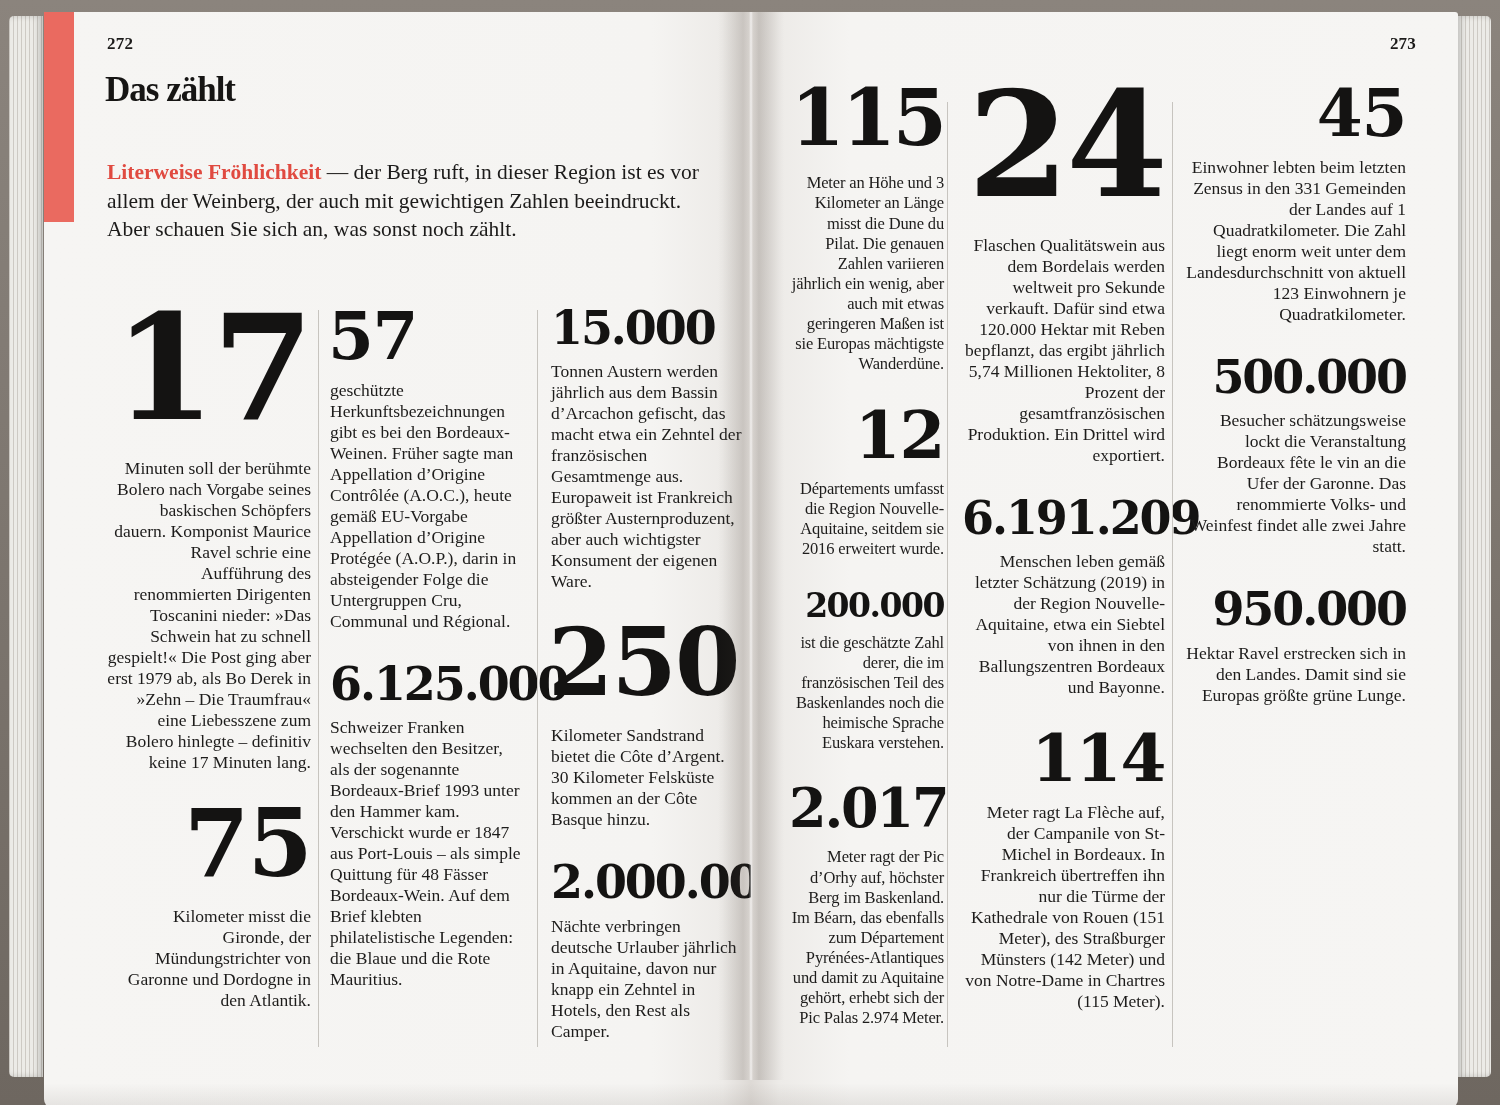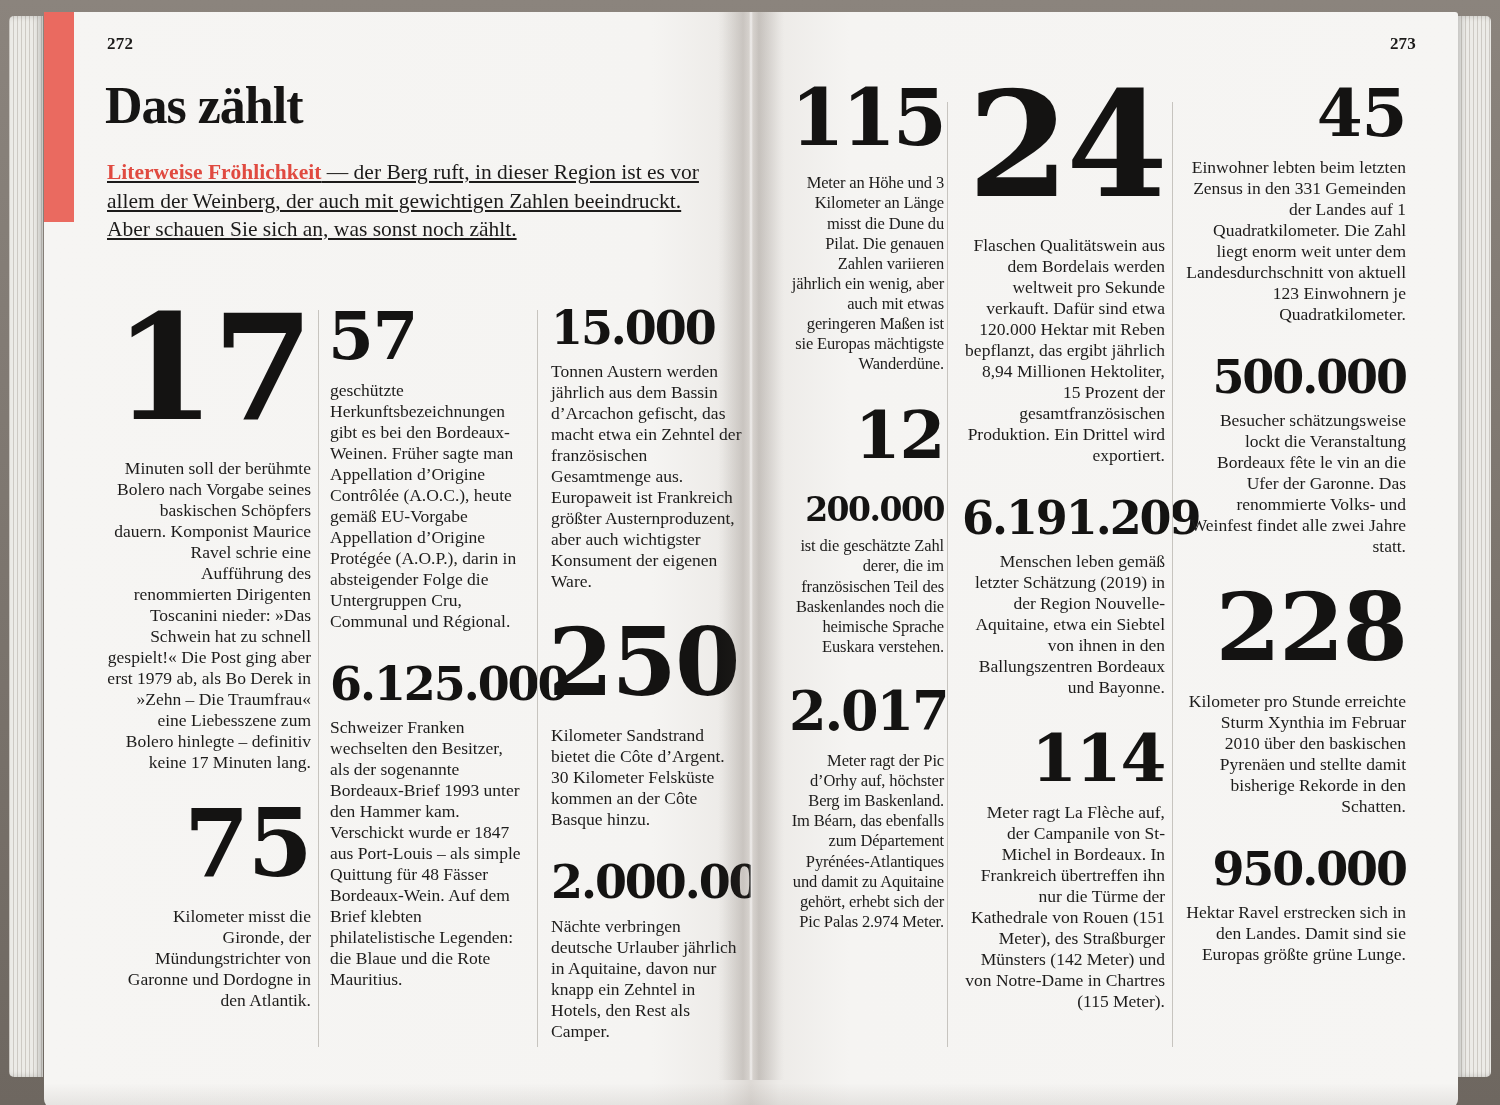--- a/index.html
+++ b/index.html
@@ -42,26 +42,26 @@
       rgba(75,65,56,0) 0%,rgba(75,65,56,.16) 38%,rgba(75,65,56,.06) 47%,
       rgba(255,255,255,.55) 50%,
       rgba(75,65,56,.06) 53%,rgba(75,65,56,.18) 62%,rgba(75,65,56,0) 100%);
   }
   
   .accent-bar{position:absolute;left:0;top:0;width:30px;height:210px;background:#ea6a60;}
   .pagenum{position:absolute;top:22px;font-size:17px;font-weight:bold;letter-spacing:.2px;}
   .page.left .pagenum{left:63px;}
   .page.right .pagenum{right:42px;text-align:right;}
   .title{
-    position:absolute;left:61px;top:64px;
-    font-size:52px;font-weight:bold;letter-spacing:-1px;color:#161514;
+    position:absolute;left:61px;top:58px;
+    font-size:35px;font-weight:bold;letter-spacing:-1px;color:#161514;
   }
   .lead{
     position:absolute;left:63px;top:146px;width:592px;
-    font-size:21.5px;line-height:1.33;color:#1c1b1a;text-decoration:underline;
+    font-size:21.5px;line-height:1.33;color:#1c1b1a;
   }
   .lead .lead-label{color:#e04a40;font-weight:bold;}
   
   .col{position:absolute;}
   .page.left .col{top:296px;}
   .page.right .col{top:73px;text-align:right;}
   .divider{position:absolute;width:1px;background:#c7c4bf;}
   .page.left .divider{top:298px;height:737px;}
   .page.right .divider{top:90px;height:945px;}
   .pl-c1{left:63px;width:204px;text-align:right;}   .pl-d1{left:274px;}
@@ -140,35 +140,36 @@
   <div class="page right">
     <div class="pagenum">273</div>
 
     <div class="col narrow pr-c1">
         <div class="entry">
           <div class="num xl2">115</div>
           <div class="txt">Meter an Höhe und 3 Kilometer an Länge misst die Dune du Pilat. Die genauen Zahlen variieren jährlich ein wenig, aber auch mit etwas geringeren Maßen ist sie Europas mächtigste Wanderdüne.</div>
         </div>
         <div class="entry">
           <div class="num lg">12</div>
+          <div class="txt">Départements umfasst die Region Nouvelle-Aquitaine, seitdem sie 2016 erweitert wurde.</div>
         </div>
         <div class="entry">
           <div class="num md2">200.000</div>
           <div class="txt">ist die geschätzte Zahl derer, die im französischen Teil des Baskenlandes noch die heimische Sprache Euskara verstehen.</div>
         </div>
         <div class="entry">
           <div class="num lg2">2.017</div>
           <div class="txt">Meter ragt der Pic d’Orhy auf, höchster Berg im Baskenland. Im Béarn, das ebenfalls zum Département Pyrénées-Atlantiques und damit zu Aquitaine gehört, erhebt sich der Pic Palas 2.974 Meter.</div>
         </div>
       </div>
     <div class="divider pr-d1"></div>
     <div class="col pr-c2">
         <div class="entry">
           <div class="num xxl">24</div>
-          <div class="txt">Flaschen Qualitätswein aus dem Bordelais werden weltweit pro Sekunde verkauft. Dafür sind etwa 120.000 Hektar mit Reben bepflanzt, das ergibt jährlich 8,94 Millionen Hektoliter, 15 Prozent der gesamtfranzösischen Produktion. Ein Drittel wird exportiert.</div>
+          <div class="txt">Flaschen Qualitätswein aus dem Bordelais werden weltweit pro Sekunde verkauft. Dafür sind etwa 120.000 Hektar mit Reben bepflanzt, das ergibt jährlich 5,74 Millionen Hektoliter, 8 Prozent der gesamtfranzösischen Produktion. Ein Drittel wird exportiert.</div>
         </div>
         <div class="entry">
           <div class="num md">6.191.209</div>
           <div class="txt">Menschen leben gemäß letzter Schätzung (2019) in der Region Nouvelle-Aquitaine, etwa ein Siebtel von ihnen in den Ballungszentren Bordeaux und Bayonne.</div>
         </div>
         <div class="entry">
           <div class="num lg">114</div>
           <div class="txt">Meter ragt La Flèche auf, der Campanile von St-Michel in Bordeaux. In Frankreich übertreffen ihn nur die Türme der Kathedrale von Rouen (151 Meter), des Straßburger Münsters (142 Meter) und von Notre-Dame in Chartres (115 Meter).</div>
         </div>
       </div>
@@ -176,24 +177,20 @@
     <div class="col pr-c3">
         <div class="entry">
           <div class="num lg">45</div>
           <div class="txt">Einwohner lebten beim letzten Zensus in den 331 Gemeinden der Landes auf 1 Quadratkilometer. Die Zahl liegt enorm weit unter dem Landesdurchschnitt von aktuell 123 Einwohnern je Quadratkilometer.</div>
         </div>
         <div class="entry">
           <div class="num md">500.000</div>
           <div class="txt">Besucher schätzungsweise lockt die Veranstaltung Bordeaux fête le vin an die Ufer der Garonne. Das renommierte Volks- und Weinfest findet alle zwei Jahre statt.</div>
         </div>
         <div class="entry">
-          <div class="num xl">228</div>
-          <div class="txt">Kilometer pro Stunde erreichte Sturm Xynthia im Februar 2010 über den baskischen Pyrenäen und stellte damit bisherige Rekorde in den Schatten.</div>
-        </div>
-        <div class="entry">
           <div class="num md">950.000</div>
           <div class="txt">Hektar Ravel erstrecken sich in den Landes. Damit sind sie Europas größte grüne Lunge.</div>
         </div>
       </div>
   </div>
 
   <div class="gutter"></div>
 </div>
 
 </body></html>

